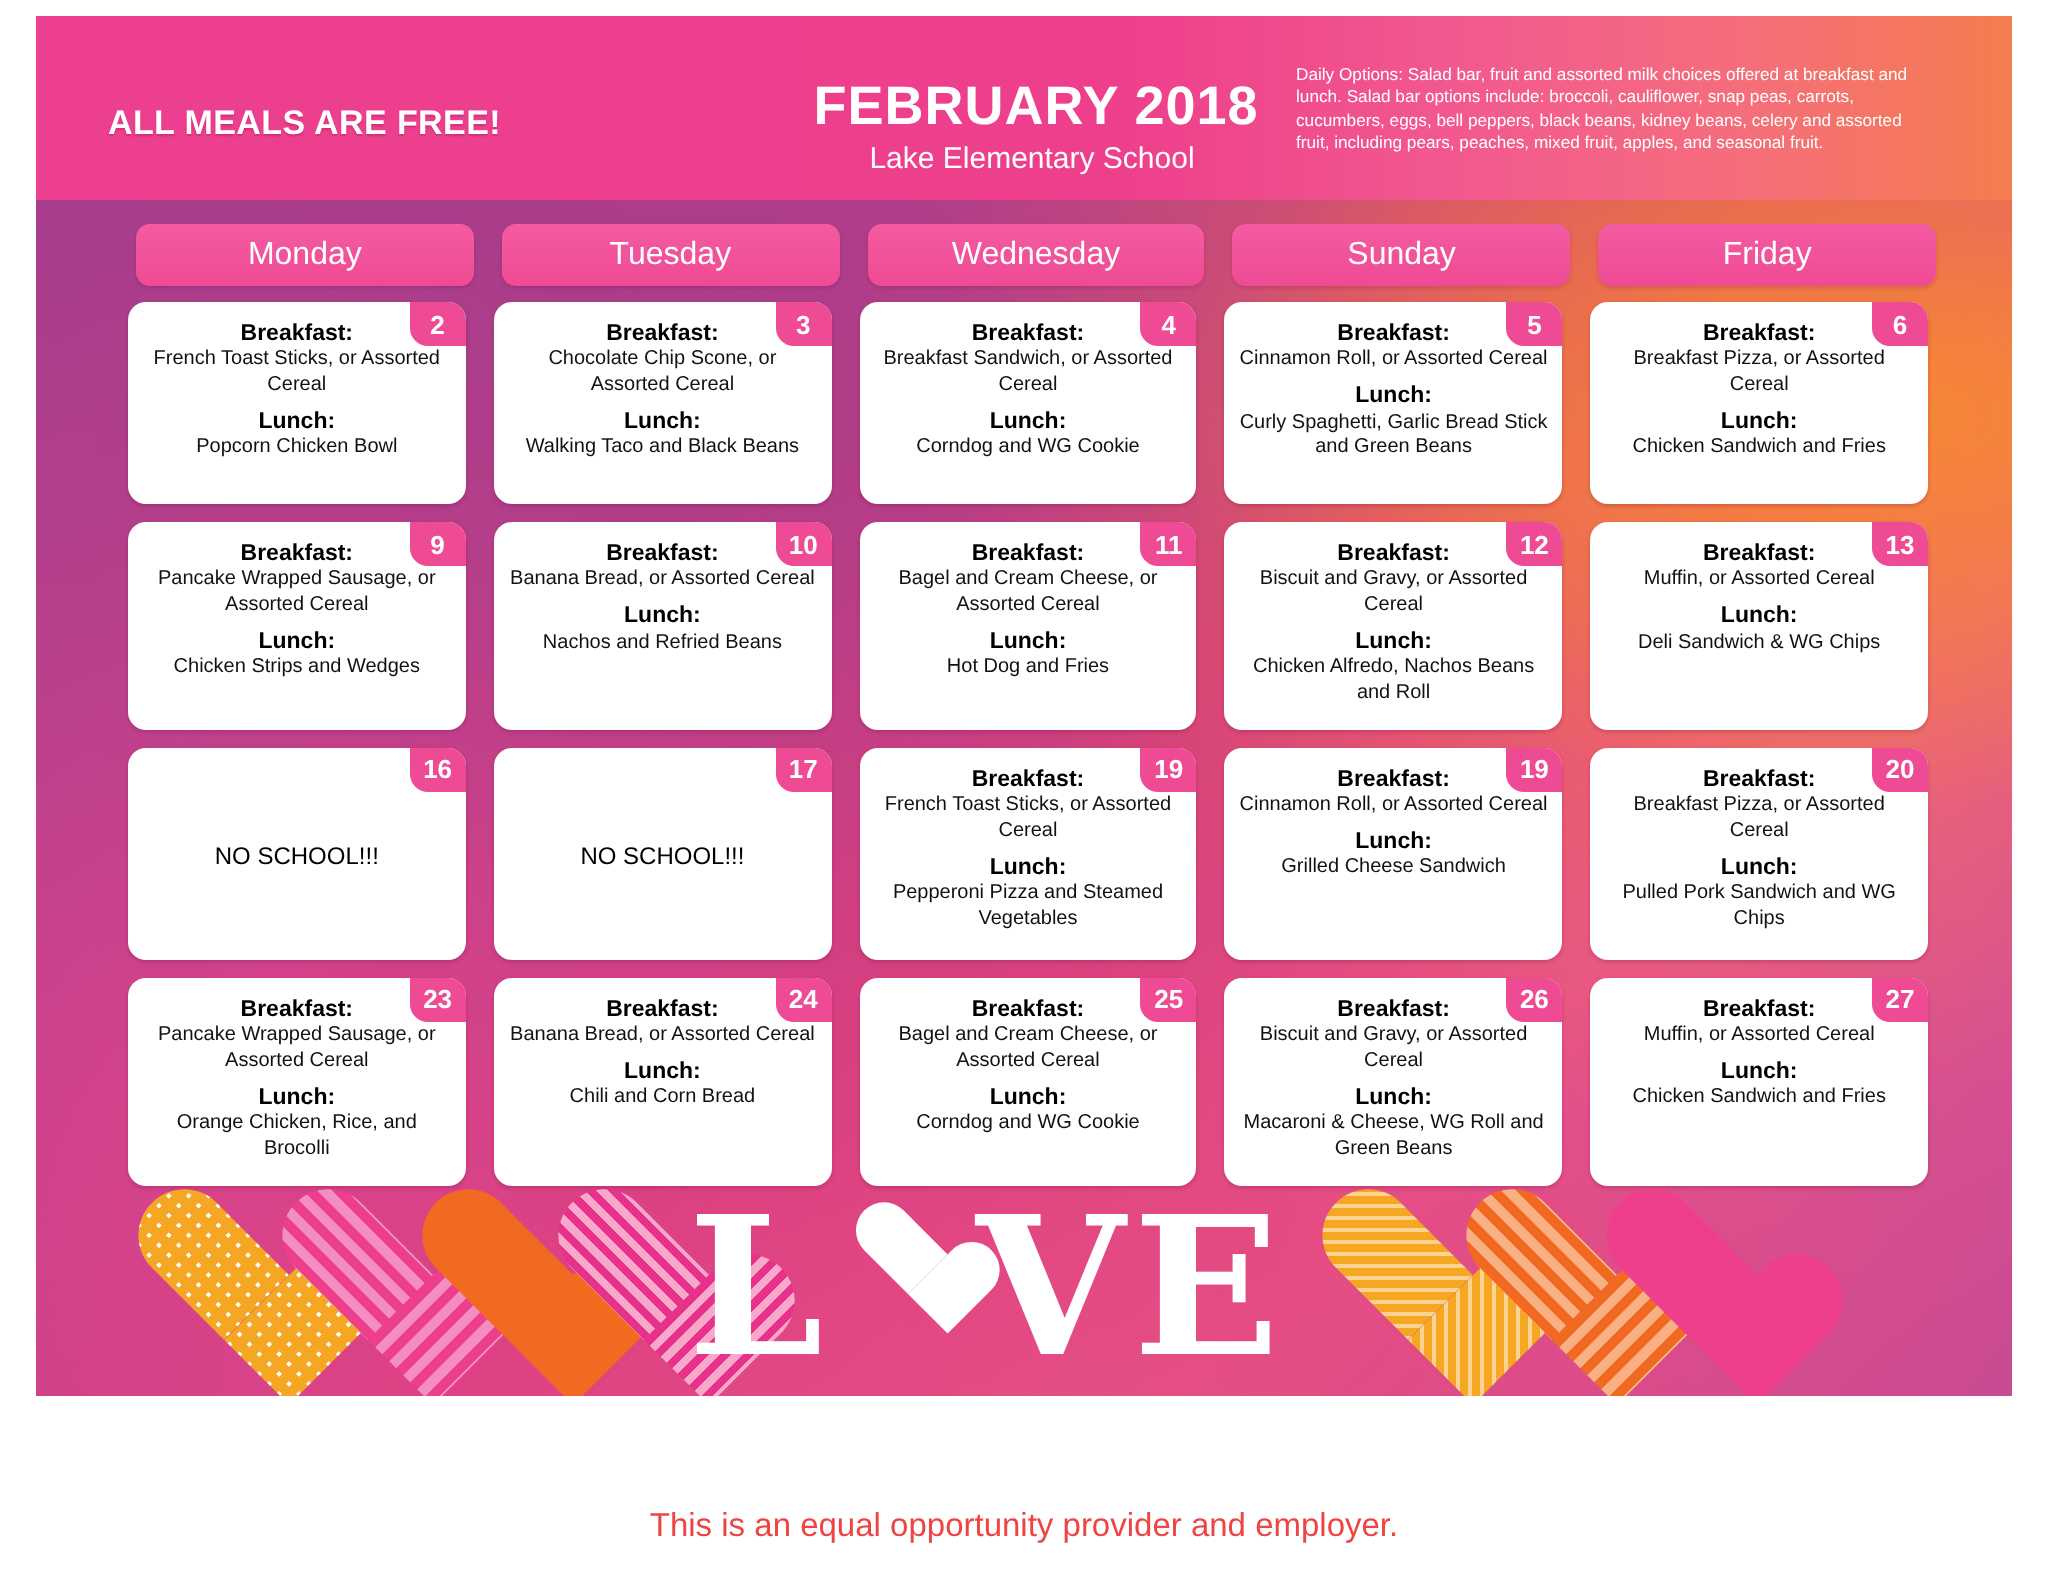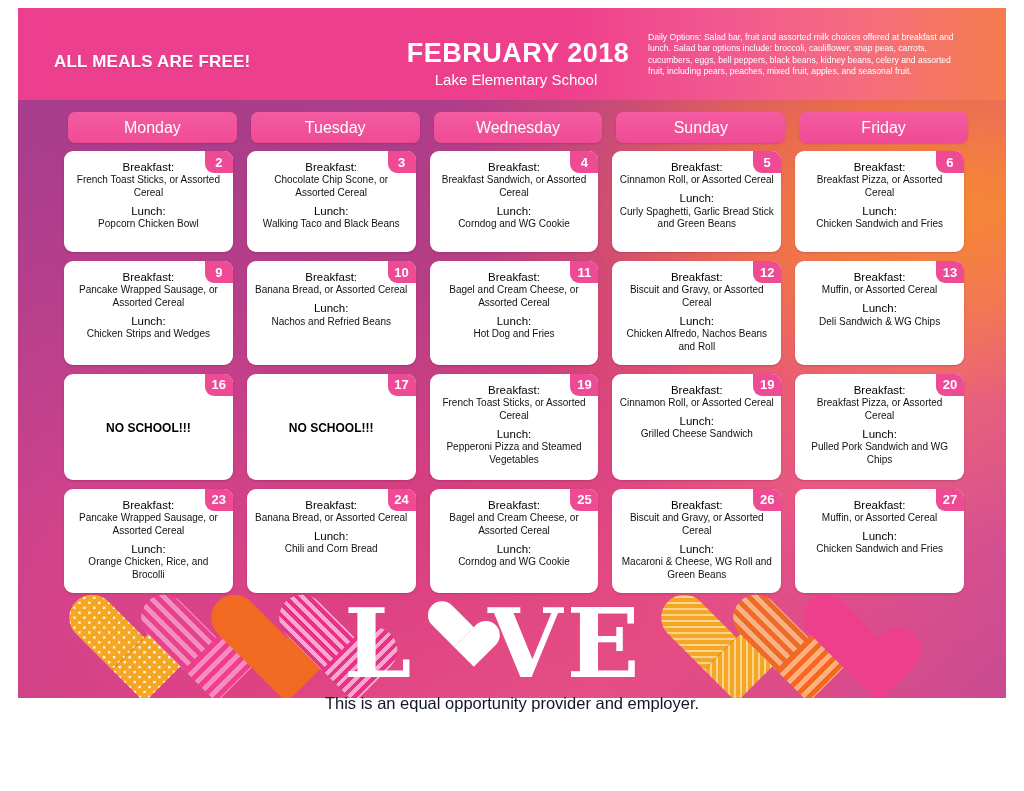--- a/index.html
+++ b/index.html
@@ -111,29 +111,29 @@
   .daynum {
     position: absolute; right: 0px; top: 0px;
     min-width: 28px; height: 22px;
     background: #ef4b95;
     border-radius: 0 9px 0 9px;
     color: #ffffff; font-size: 13px; font-weight: bold;
     display: flex; align-items: center; justify-content: center;
     padding: 0 6px;
   }
   .mlabel {
-    font-weight: normal; font-size: 11.5px; color: #000;
+    font-weight: bold; font-size: 11.5px; color: #000;
     line-height: 1.25;
   }
   .mitems {
     font-size: 10px; color: #111; line-height: 1.28;
     margin-bottom: 4px;
   }
   .noschool {
-    font-weight: bold; font-size: 12px; color: #000;
+    font-weight: normal; font-size: 12px; color: #000;
     display: flex; align-items: center; justify-content: center;
     height: 90px;
   }
 
   
   .love {
     position: absolute; left: 0; bottom: 0; width: 100%; height: 118px;
     z-index: 4;
     overflow: hidden;
   }
@@ -169,23 +169,23 @@
   }
   .loveheart span {
     position: absolute; top: 0; width: 28px; height: 45px;
     background: #ffffff; border-radius: 28px 28px 0 0;
   }
   .loveheart span.l { left: 28px; transform: rotate(-45deg); transform-origin: 0 100%; }
   .loveheart span.r { left: 28px; transform: rotate(45deg); transform-origin: 0 100%; }
 
   
   .footer {
-    position: absolute; left: 0; top: 692px; width: 1024px;
+    position: absolute; left: 0; top: 752px; width: 1024px;
     text-align: center;
-    color: #0f172a; font-size: 16.5px; line-height: 1.45;
+    color: #ef4444; font-size: 16.5px; line-height: 1.45;
   }
 </style>
 </head>
 <body>
 
 <div id="page">
 
   <div class="poster">
 
     <div class="header">

